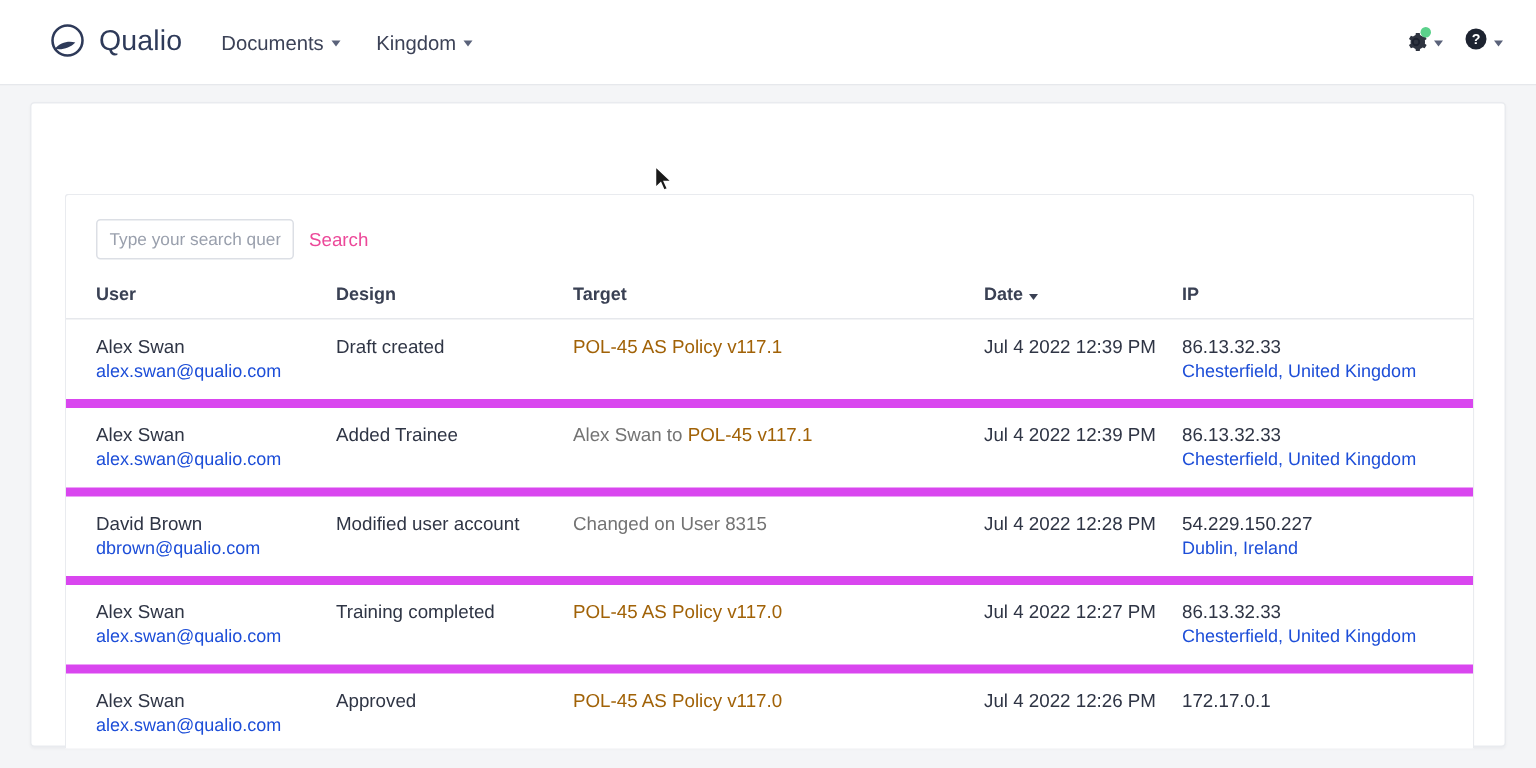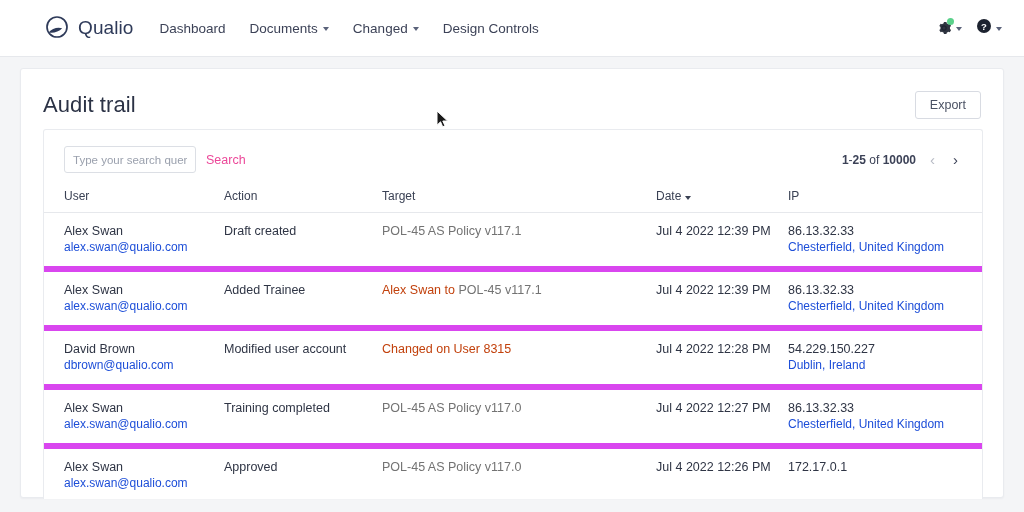--- a/index.html
+++ b/index.html
@@ -14,21 +14,21 @@
   
   .navbar {
     position: absolute; top: 0; left: 0;
     width: 1024px; height: 57px;
     background: #ffffff;
     border-bottom: 1px solid #e6e8ec;
     display: flex; align-items: stretch;
   }
   .brand {
     display: flex; align-items: center; gap: 8px;
-    padding-left: 44px; padding-right: 14px;
+    padding-left: 32px; padding-right: 14px;
   }
   .brand-mark { width: 26px; height: 26px; display: block; }
   .brand-name {
     font-size: 19px; color: #2e3a59; letter-spacing: .1px;
     font-family: "Liberation Sans", sans-serif;
   }
   .nav-items { display: flex; align-items: stretch; }
   .nav-item {
     position: relative;
     display: flex; align-items: center; gap: 5px;
@@ -121,70 +121,64 @@
     font-size: 15px; line-height: 1; padding: 2px 4px;
     font-family: "Liberation Sans", sans-serif;
   }
   .pager-btn.prev { color: #b6bac4; }
   .pager-btn.next { color: #3c4257; }
 
   
   table.audit { width: 100%; border-collapse: collapse; table-layout: fixed; }
   table.audit th {
     text-align: left; font-size: 12px; color: #3a4154;
-    font-weight: normal; padding: 6px 0 9px 0;
+    font-weight: bold; padding: 6px 0 9px 0;
     border-bottom: 1px solid #e6e8ec;
   }
   table.audit th .caret { border-top-color: #3a4154; margin-left: 4px; }
   table.audit td {
     padding: 11px 0 12px 0;
     border-bottom: 6px solid #d946ef;
     vertical-align: top;
     font-size: 12.5px; color: #2f3545;
   }
   .col-user   { width: 180px; padding-left: 20px !important; }
   .col-action { width: 158px; }
   .col-target { width: 274px; margin-top: 20px; }
   .col-date   { width: 132px; }
   .col-ip     { width: auto; }
   th.col-user { padding-left: 20px; }
   .sub { display: block; margin-top: 2px; font-size: 12px; color: #1d4ed8; }
-  .link { color: #737373; cursor: pointer; }
-  .plain { color: #c2410c; }
+  .link { color: #a16207; cursor: pointer; }
+  .plain { color: #737373; }
 
   
   .cursor { position: absolute; left: 436px; top: 110px; width: 14px; height: 20px; }
 </style>
 </head>
 <body>
 
 <div class="navbar">
 
   <div class="brand">
     <svg class="brand-mark" viewBox="0 0 26 26">
       <circle cx="13" cy="12" r="10" fill="none" stroke="#2e3a59" stroke-width="1.7"></circle>
       <path d="M4.6 17.5c3.2-4.2 9.2-5.6 13.6-4.2-3.4 3.6-9 5.2-13.6 4.2z" fill="#2e3a59"></path>
     </svg>
     <span class="brand-name">Qualio</span>
   </div>
 
   <div class="nav-items">
     <div class="nav-item">
-      <span>Dashboard</span>
-    </div>
-    <div class="nav-item">
       <span>Documents</span>
       <i class="caret"></i>
     </div>
     <div class="nav-item">
-      <span>Changed</span>
+      <span>Kingdom</span>
       <i class="caret"></i>
-    </div>
-    <div class="nav-item">
-      <span>Design Controls</span>
     </div>
   </div>
 
   <div class="nav-right">
     <div class="icon-btn">
       <span class="gear-wrap">
         <svg width="16" height="16" viewBox="0 0 16 16">
           <path fill="#1d2330" d="M8 5.2A2.8 2.8 0 1 0 8 10.8 2.8 2.8 0 0 0 8 5.2zm0 4.3a1.5 1.5 0 1 1 0-3 1.5 1.5 0 0 1 0 3z"></path>
           <path fill="#1d2330" d="M14 8c0-.4 0-.8-.1-1.1l1.2-.9-1.3-2.2-1.4.5c-.5-.4-1.1-.8-1.7-1L10.5 2h-2.6l-.2 1.3c-.6.2-1.2.6-1.7 1l-1.4-.5L3.3 6l1.2.9c0 .3-.1.7-.1 1.1s0 .8.1 1.1L3.3 10l1.3 2.2 1.4-.5c.5.4 1.1.8 1.7 1l.2 1.3h2.6l.2-1.3c.6-.2 1.2-.6 1.7-1l1.4.5 1.3-2.2-1.2-.9c.1-.3.1-.7.1-1.1z" opacity=".92"></path>
         </svg>
@@ -199,47 +193,38 @@
           <text x="8" y="11.6" font-size="9.5" font-family="Liberation Sans, sans-serif" fill="#ffffff" text-anchor="middle" font-weight="bold">?</text>
         </svg>
       </span>
       <i class="caret"></i>
     </div>
   </div>
 </div>
 
 <div class="page-card">
 
-  <div class="page-head">
-    <h1 class="page-title">Audit trail</h1>
-    <button class="export-btn">Export</button>
-  </div>
 
   <div class="panel">
 
     <div class="panel-toolbar">
       <div class="search-wrap">
         <input class="search-input" type="text" placeholder="Type your search query" style="">
         <button class="search-btn">Search</button>
       </div>
-      <div class="pager">
-        <span class="pager-count"><b>1</b><span>-</span><b>25</b> <span>of</span> <b>10000</b></span>
-        <button class="pager-btn prev">‹</button>
-        <button class="pager-btn next">›</button>
-      </div>
     </div>
 
     <table class="audit">
       <thead>
         <tr>
           <th class="col-user">
             <span>User</span>
           </th>
           <th class="col-action">
-            <span>Action</span>
+            <span>Design</span>
           </th>
           <th class="col-target">
             <span>Target</span>
           </th>
           <th class="col-date">
             <span>Date</span><i class="caret"></i>
           </th>
           <th class="col-ip">
             <span>IP</span>
           </th>

